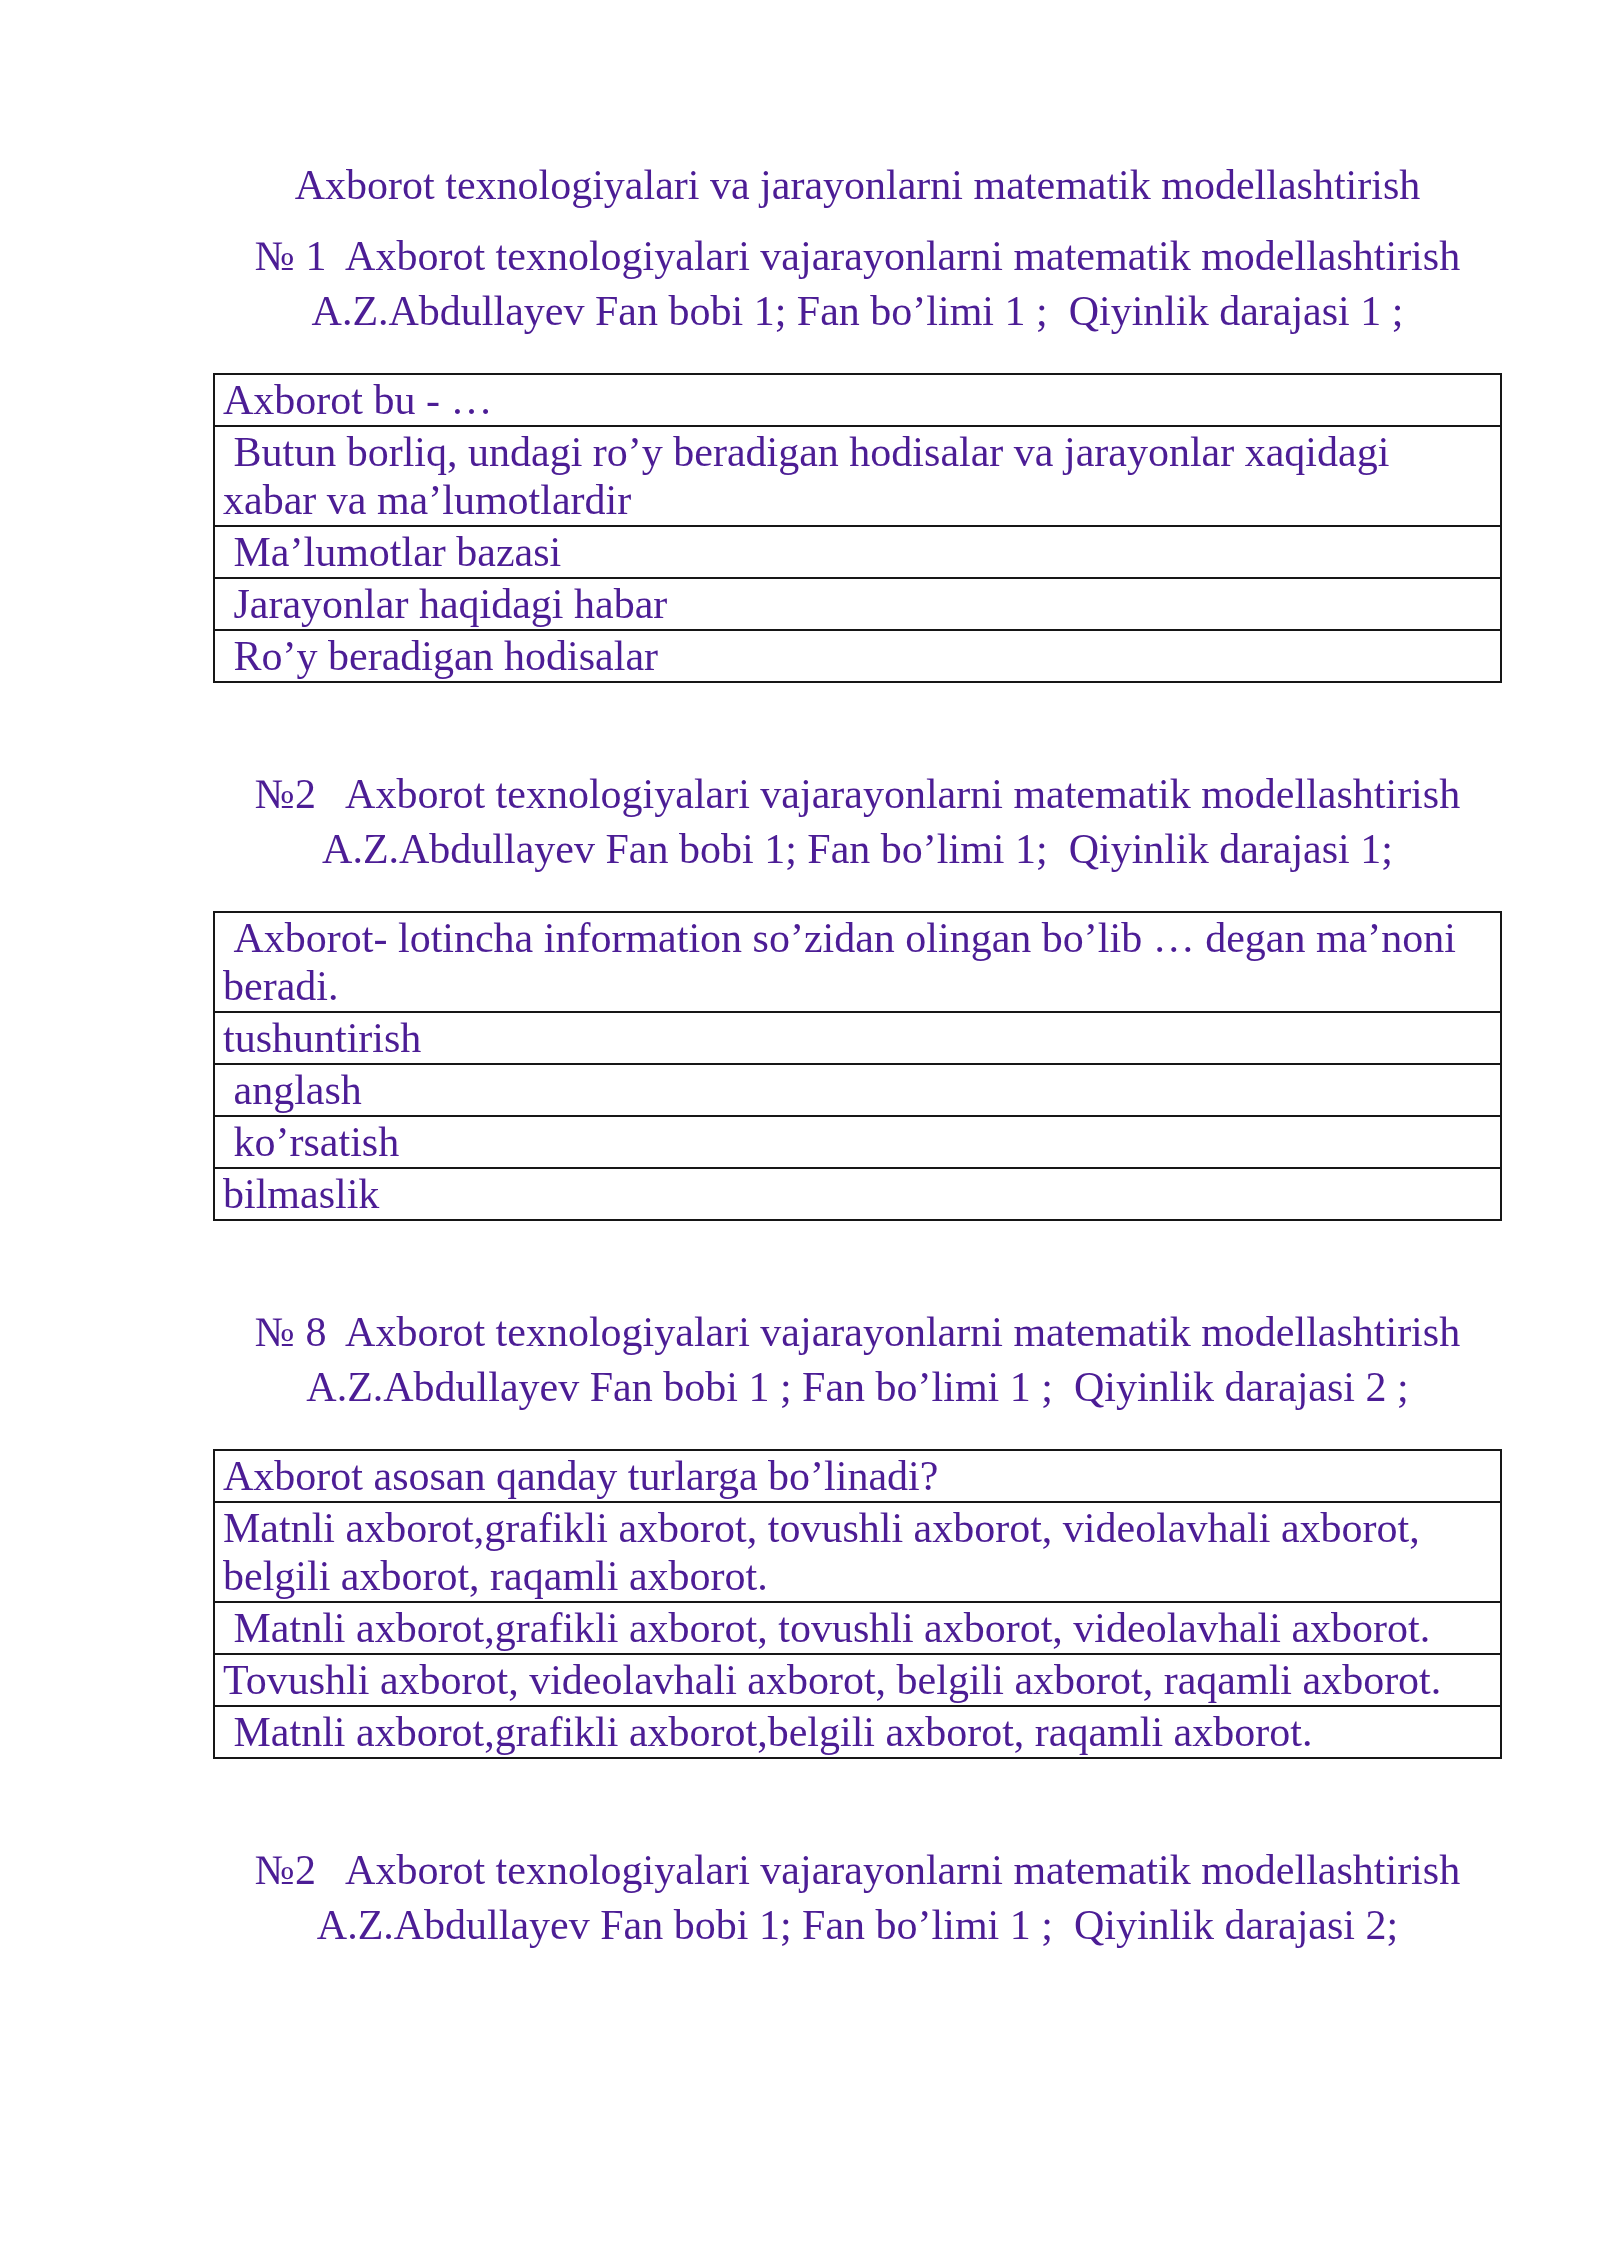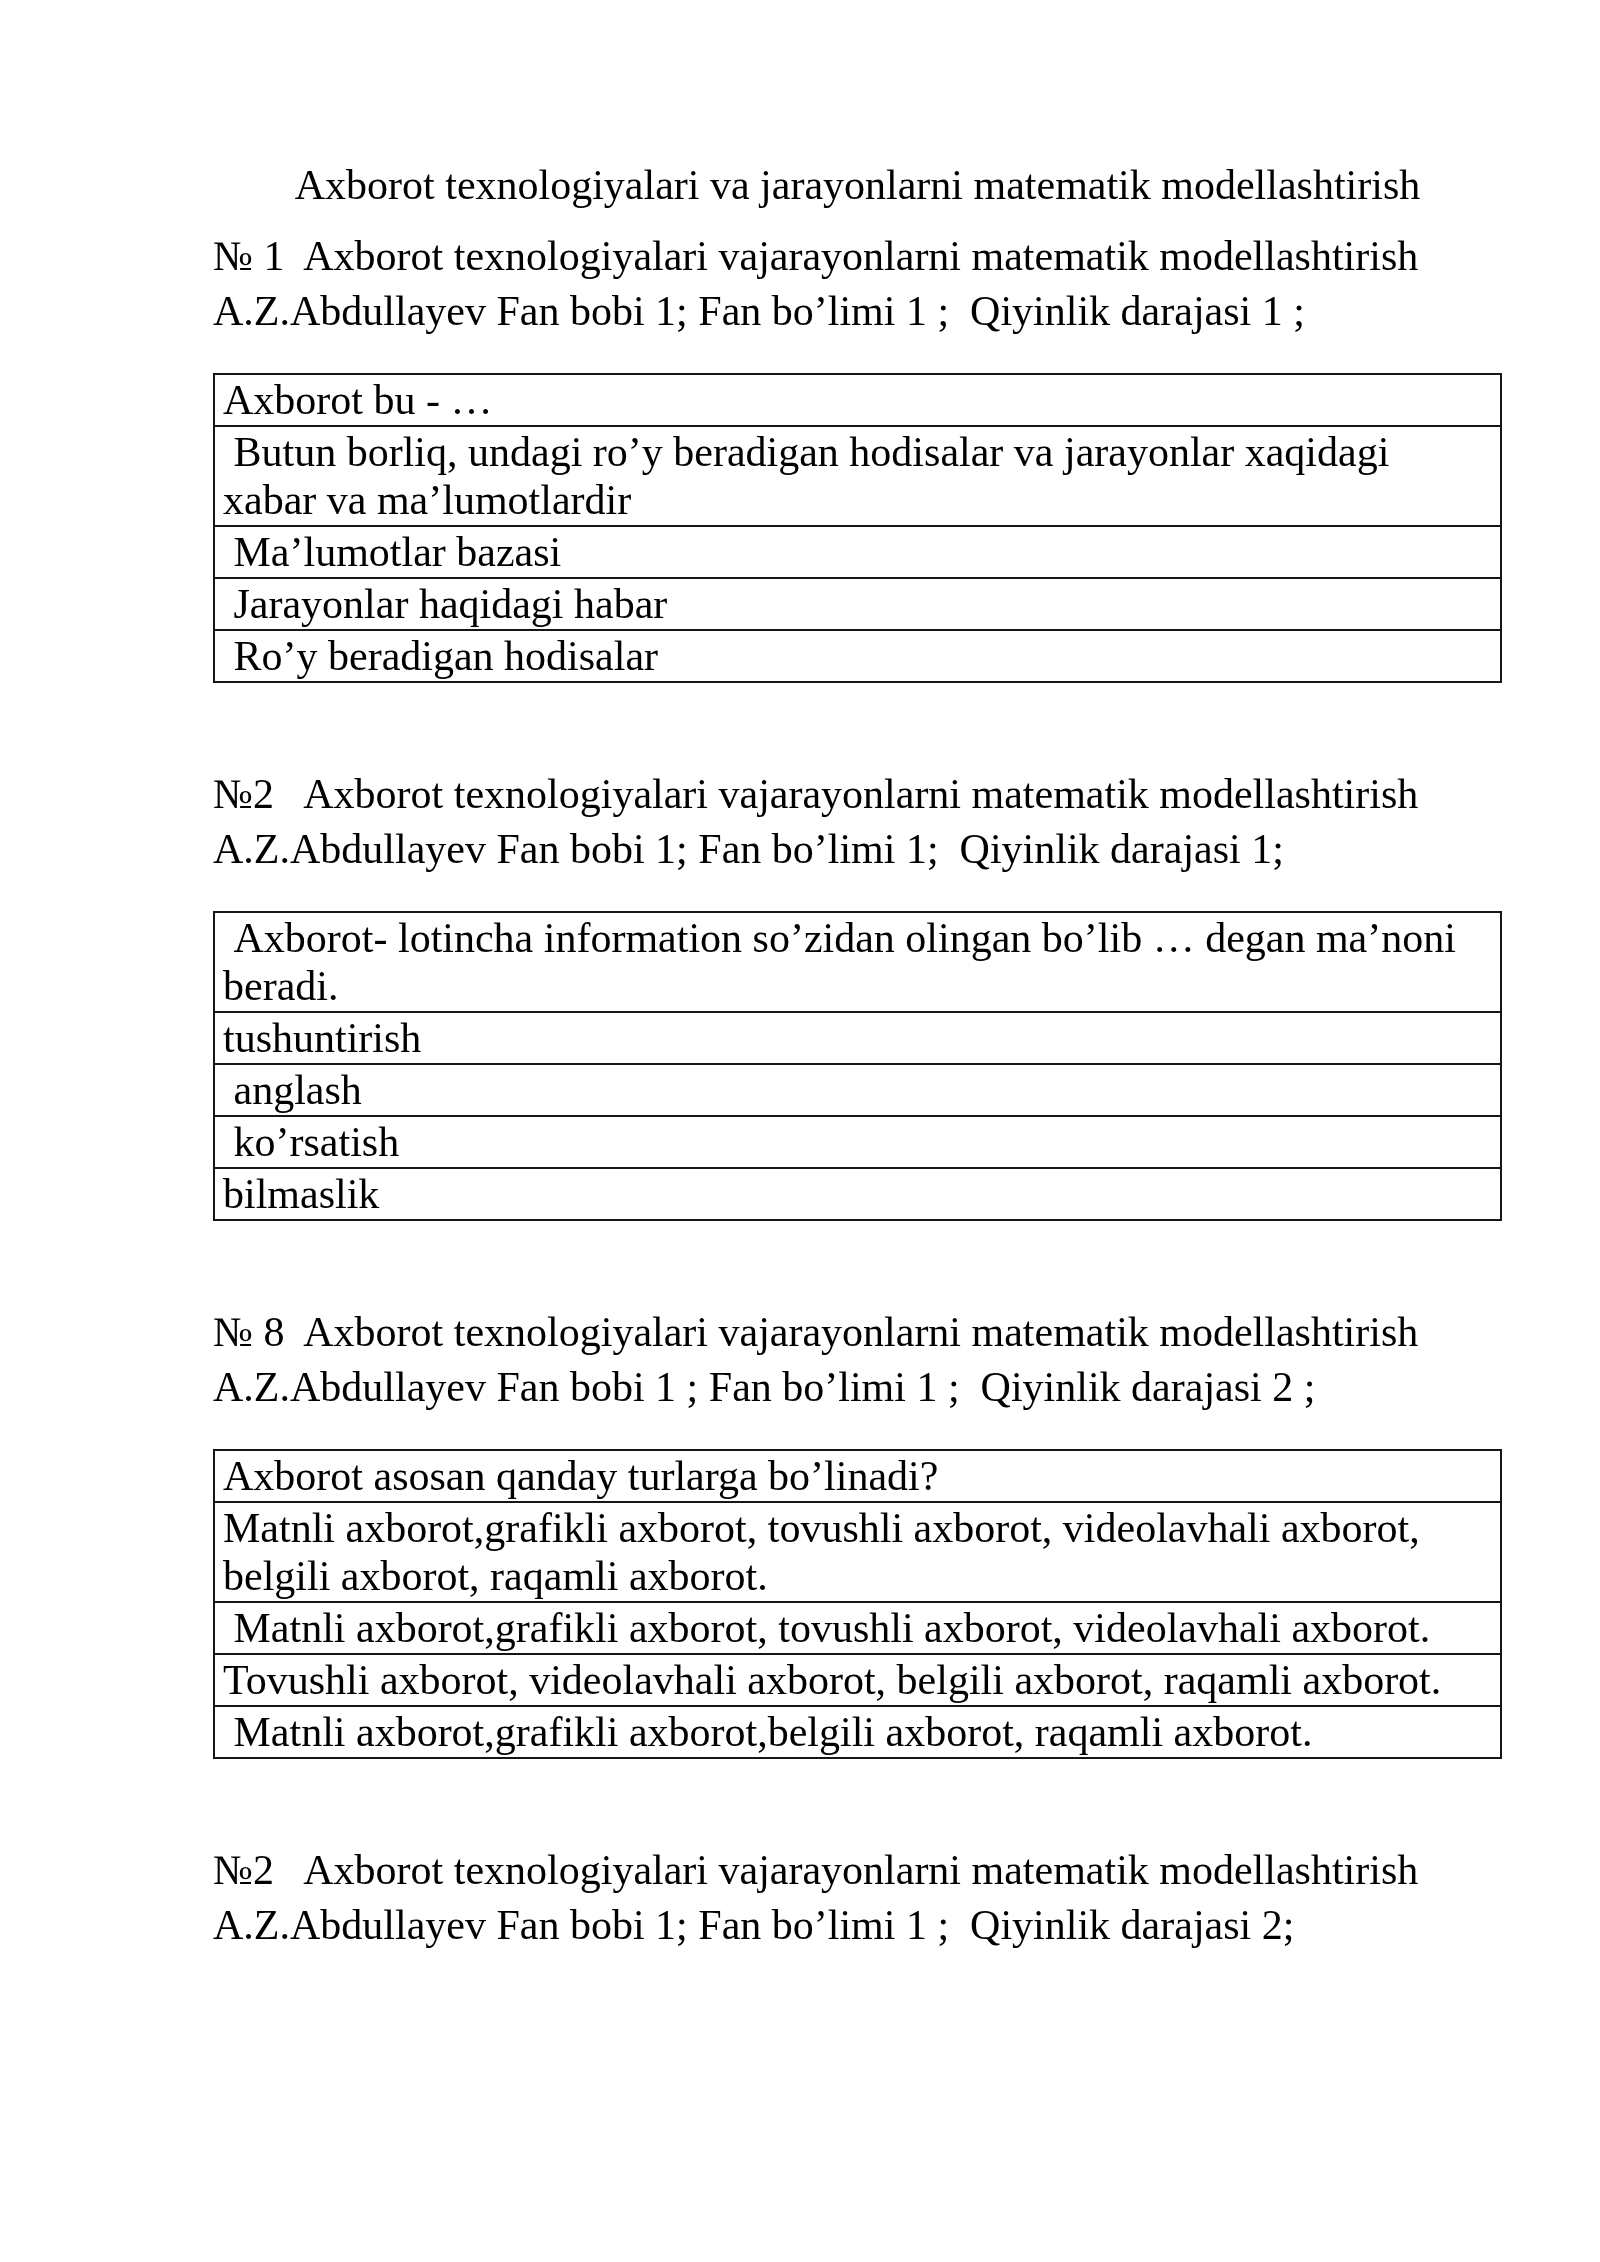--- a/index.html
+++ b/index.html
@@ -5,40 +5,41 @@
   html, body {
     margin: 0;
     padding: 0;
     background: #ffffff;
   }
   .page {
     position: relative;
     width: 1600px;
     height: 2262px;
     background: #ffffff;
-    color: #000000;
+    color: #4c1d95;
     font-family: "Liberation Serif", "DejaVu Serif", serif;
     overflow: hidden;
     box-sizing: border-box;
     padding-top: 158px;
   }
   .column {
     margin-left: 213px;
     width: 1289px;
   }
   .doc-title {
     margin: 0;
     text-align: center;
     font-size: 42px;
     font-weight: normal;
     line-height: 55px;
     white-space: pre-wrap;
   }
   .qhead {
     margin: 84px 0 34px 0;
+    text-align: center;
   }
   .qhead.first {
     margin-top: 16px;
   }
   .qline {
     margin: 0;
     font-size: 42px;
     line-height: 55px;
     white-space: pre-wrap;
   }

